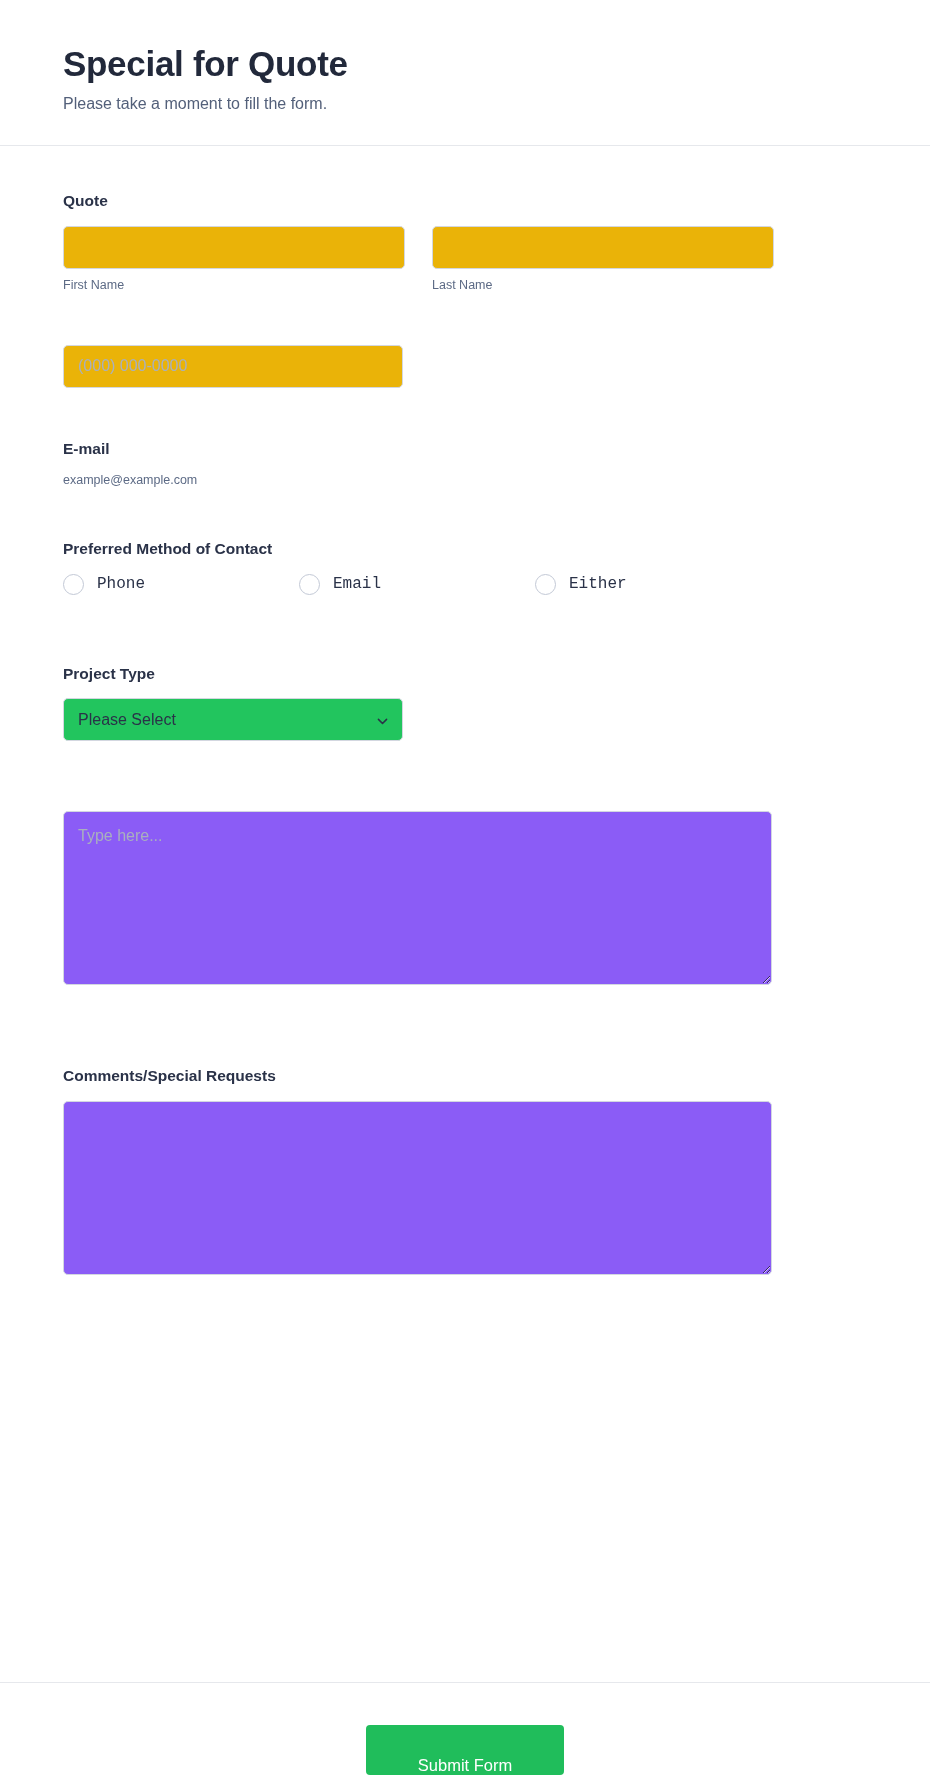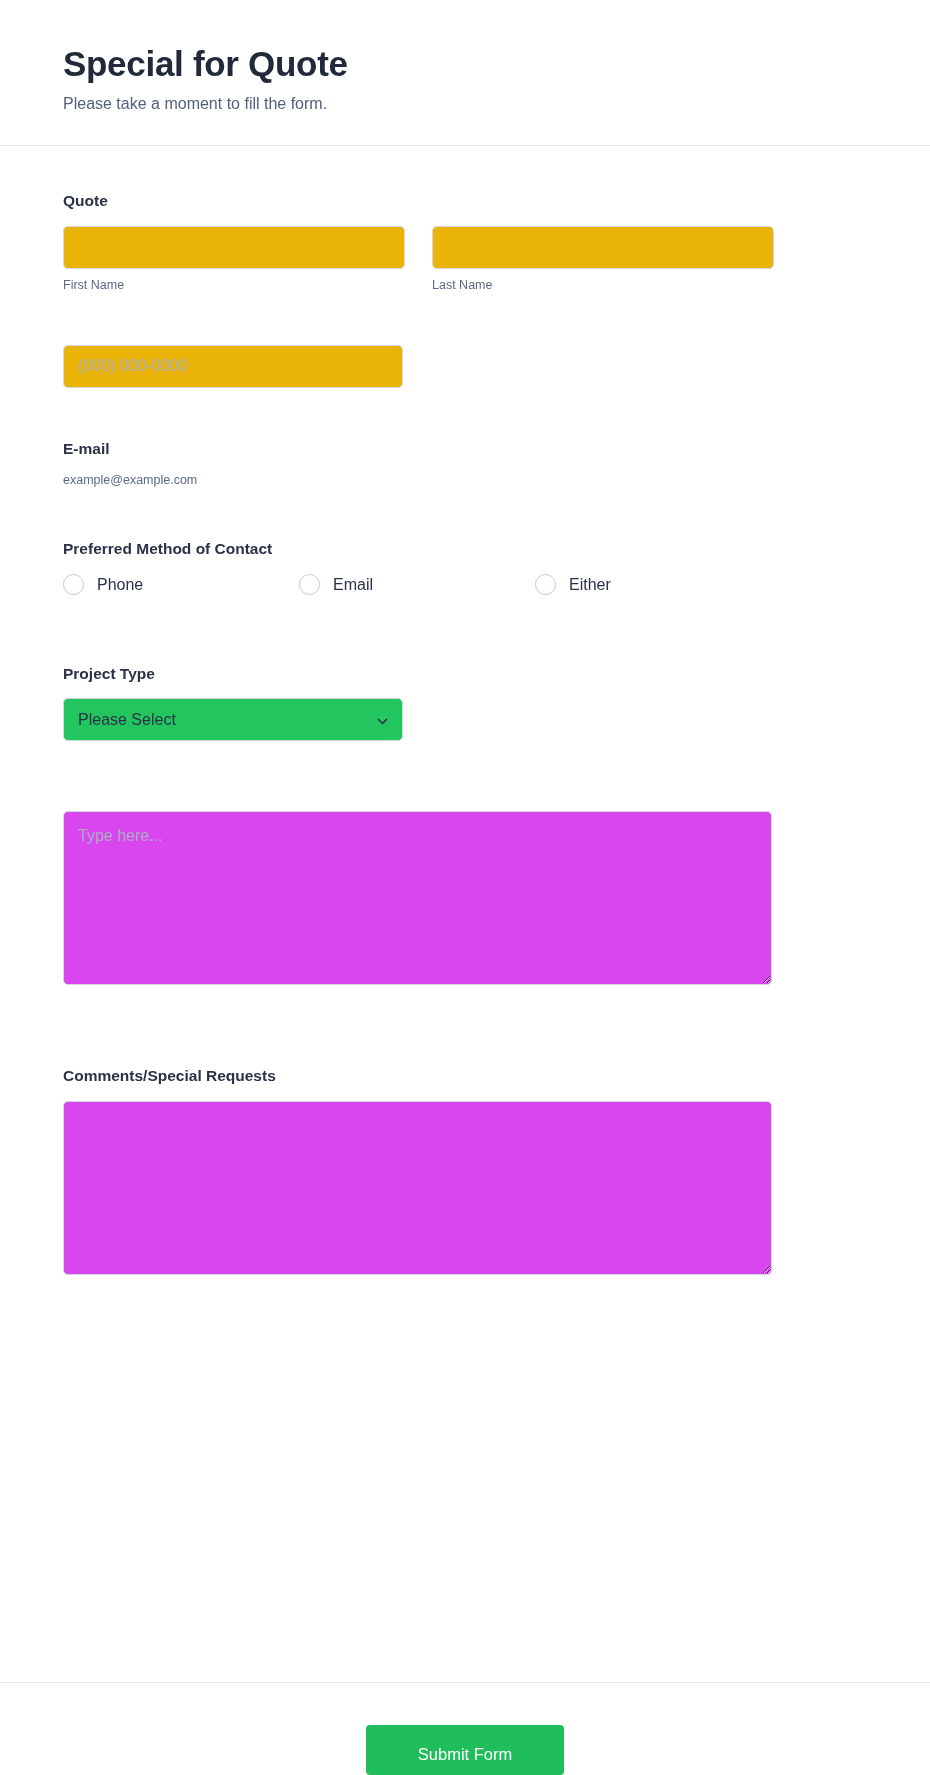--- a/index.html
+++ b/index.html
@@ -102,20 +102,21 @@
   .radio-row {
     display: flex;
     align-items: center;
     margin-top: 2px;
   }
   .radio-option {
     display: flex;
     align-items: center;
     width: 236px;
     cursor: pointer;
+    font-family: Liberation Mono, monospace;
   }
   .radio-circle {
     width: 21px;
     height: 21px;
     border: 1.6px solid #c3c9d6;
     border-radius: 50%;
     background: #ffffff;
     flex: 0 0 auto;
     margin-right: 13px;
   }
@@ -154,21 +155,21 @@
     pointer-events: none;
     color: #2a3248;
   }
 
   
   .textarea {
     display: block;
     width: 709px;
     border: 1px solid #d3d7e0;
     border-radius: 5px;
-    background: #d946ef;
+    background: #8b5cf6;
     padding: 15px 14px;
     font-family: "Liberation Sans", sans-serif;
     font-size: 16px;
     color: #2a3248;
     resize: vertical;
     outline: none;
   }
   .textarea::placeholder { color: #a9b0be; }
   .ta-brief { height: 174px; }
   .ta-comments { height: 174px; }
@@ -184,21 +185,21 @@
     text-align: center;
   }
   .submit-button {
     display: inline-block;
     background: #20bd5b;
     color: #ffffff;
     font-family: "Liberation Sans", sans-serif;
     font-size: 16.5px;
     border: none;
     border-radius: 4px;
-    padding: 4px 32px;
+    padding: 15px 32px;
     height: 50px;
     min-width: 198px;
     cursor: pointer;
     line-height: 50px;
   }
 </style>
 </head>
 <body>
 
 <div class="form-page">

